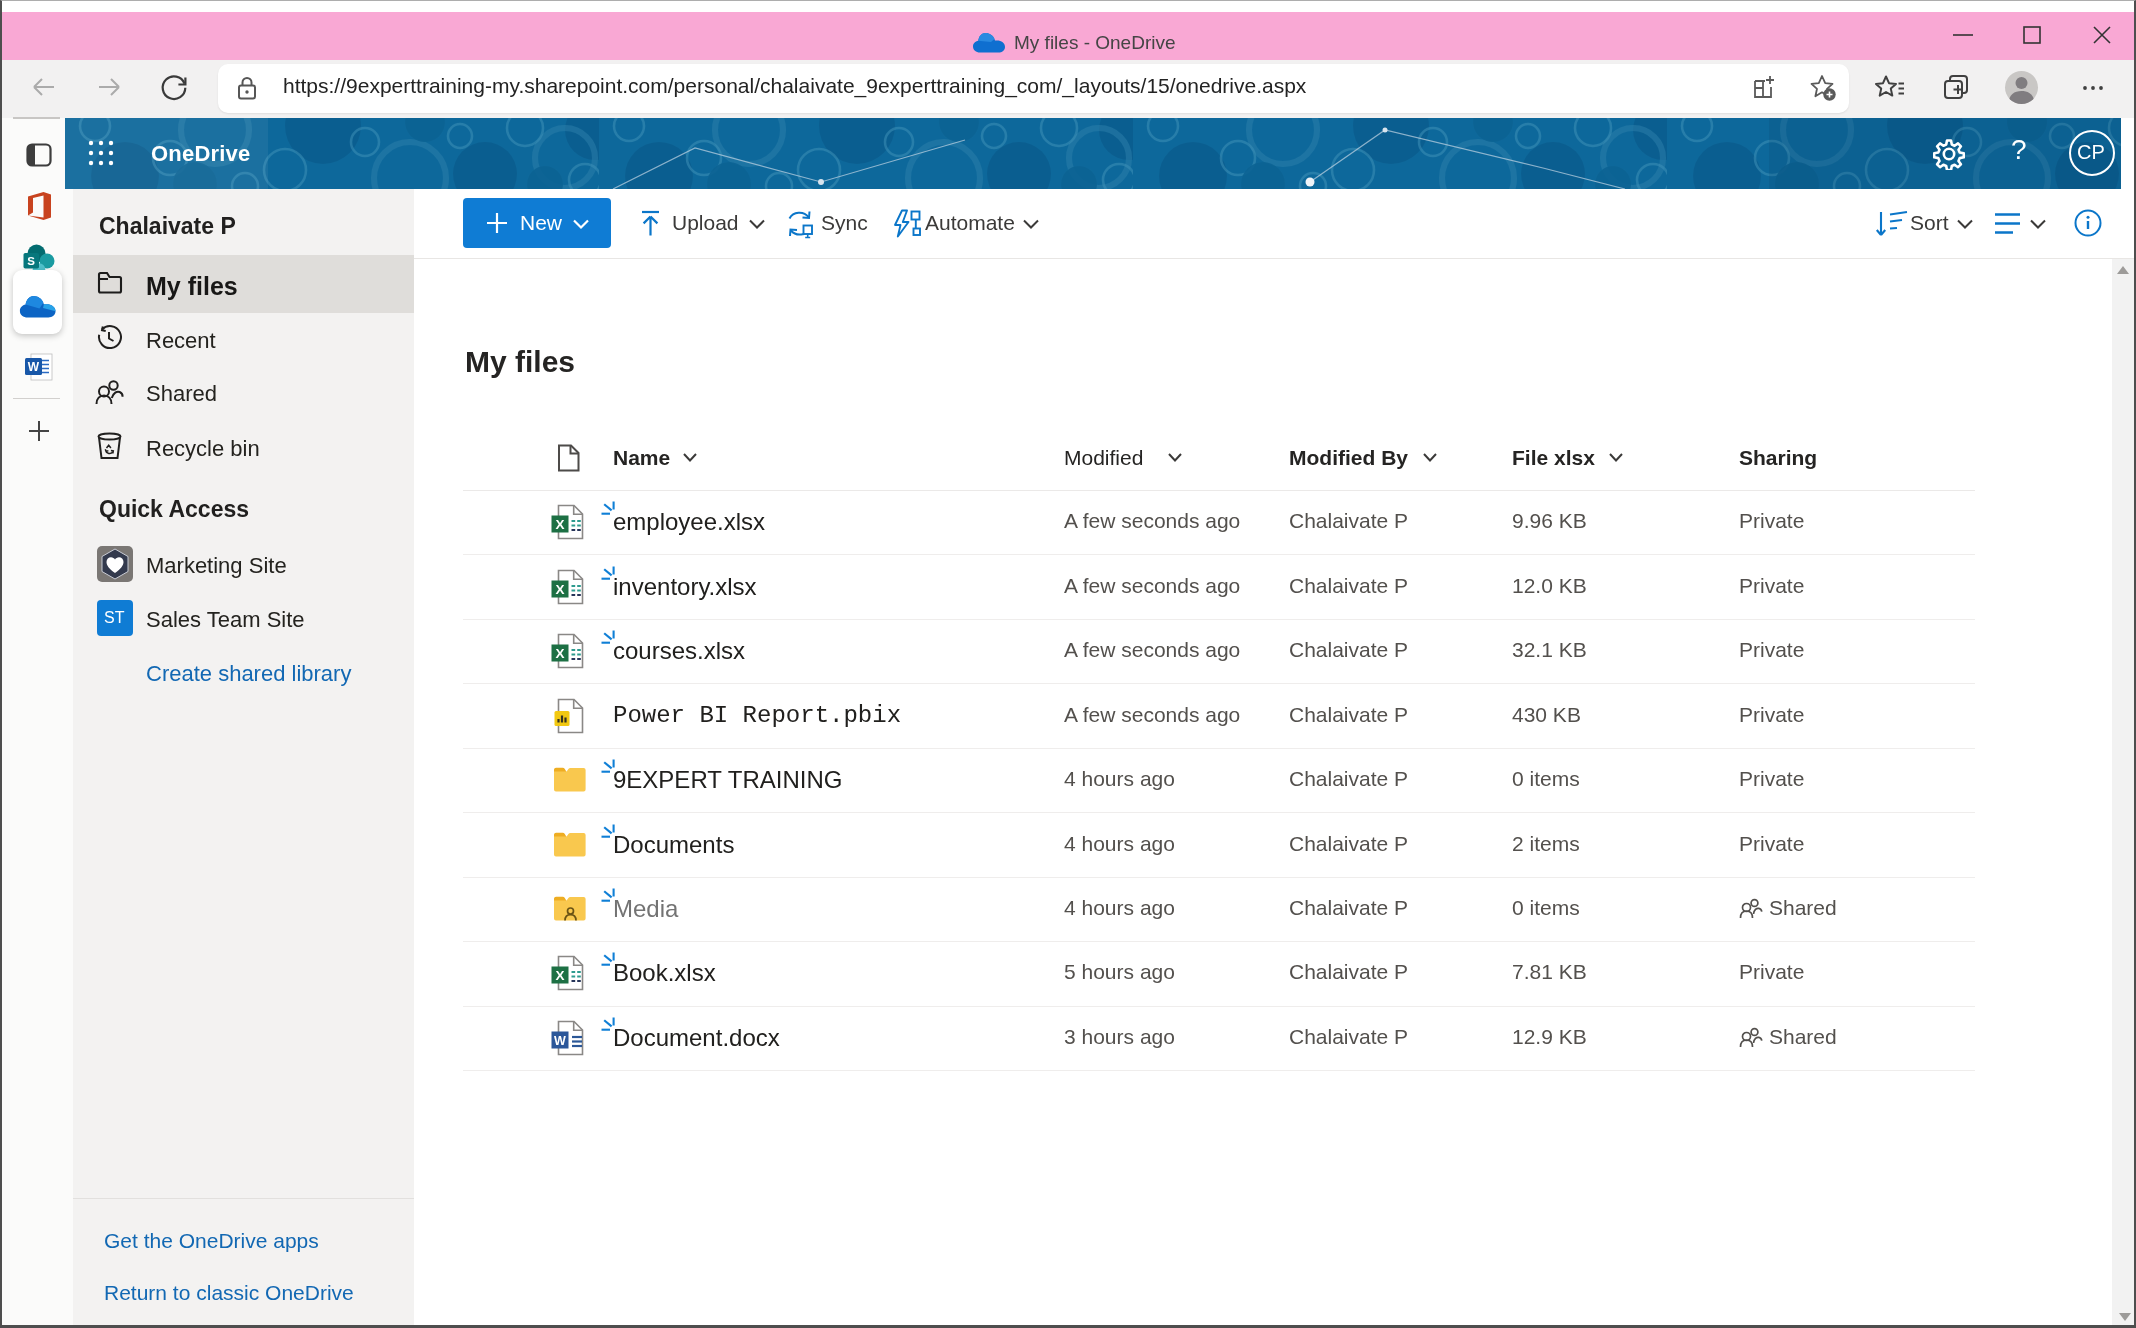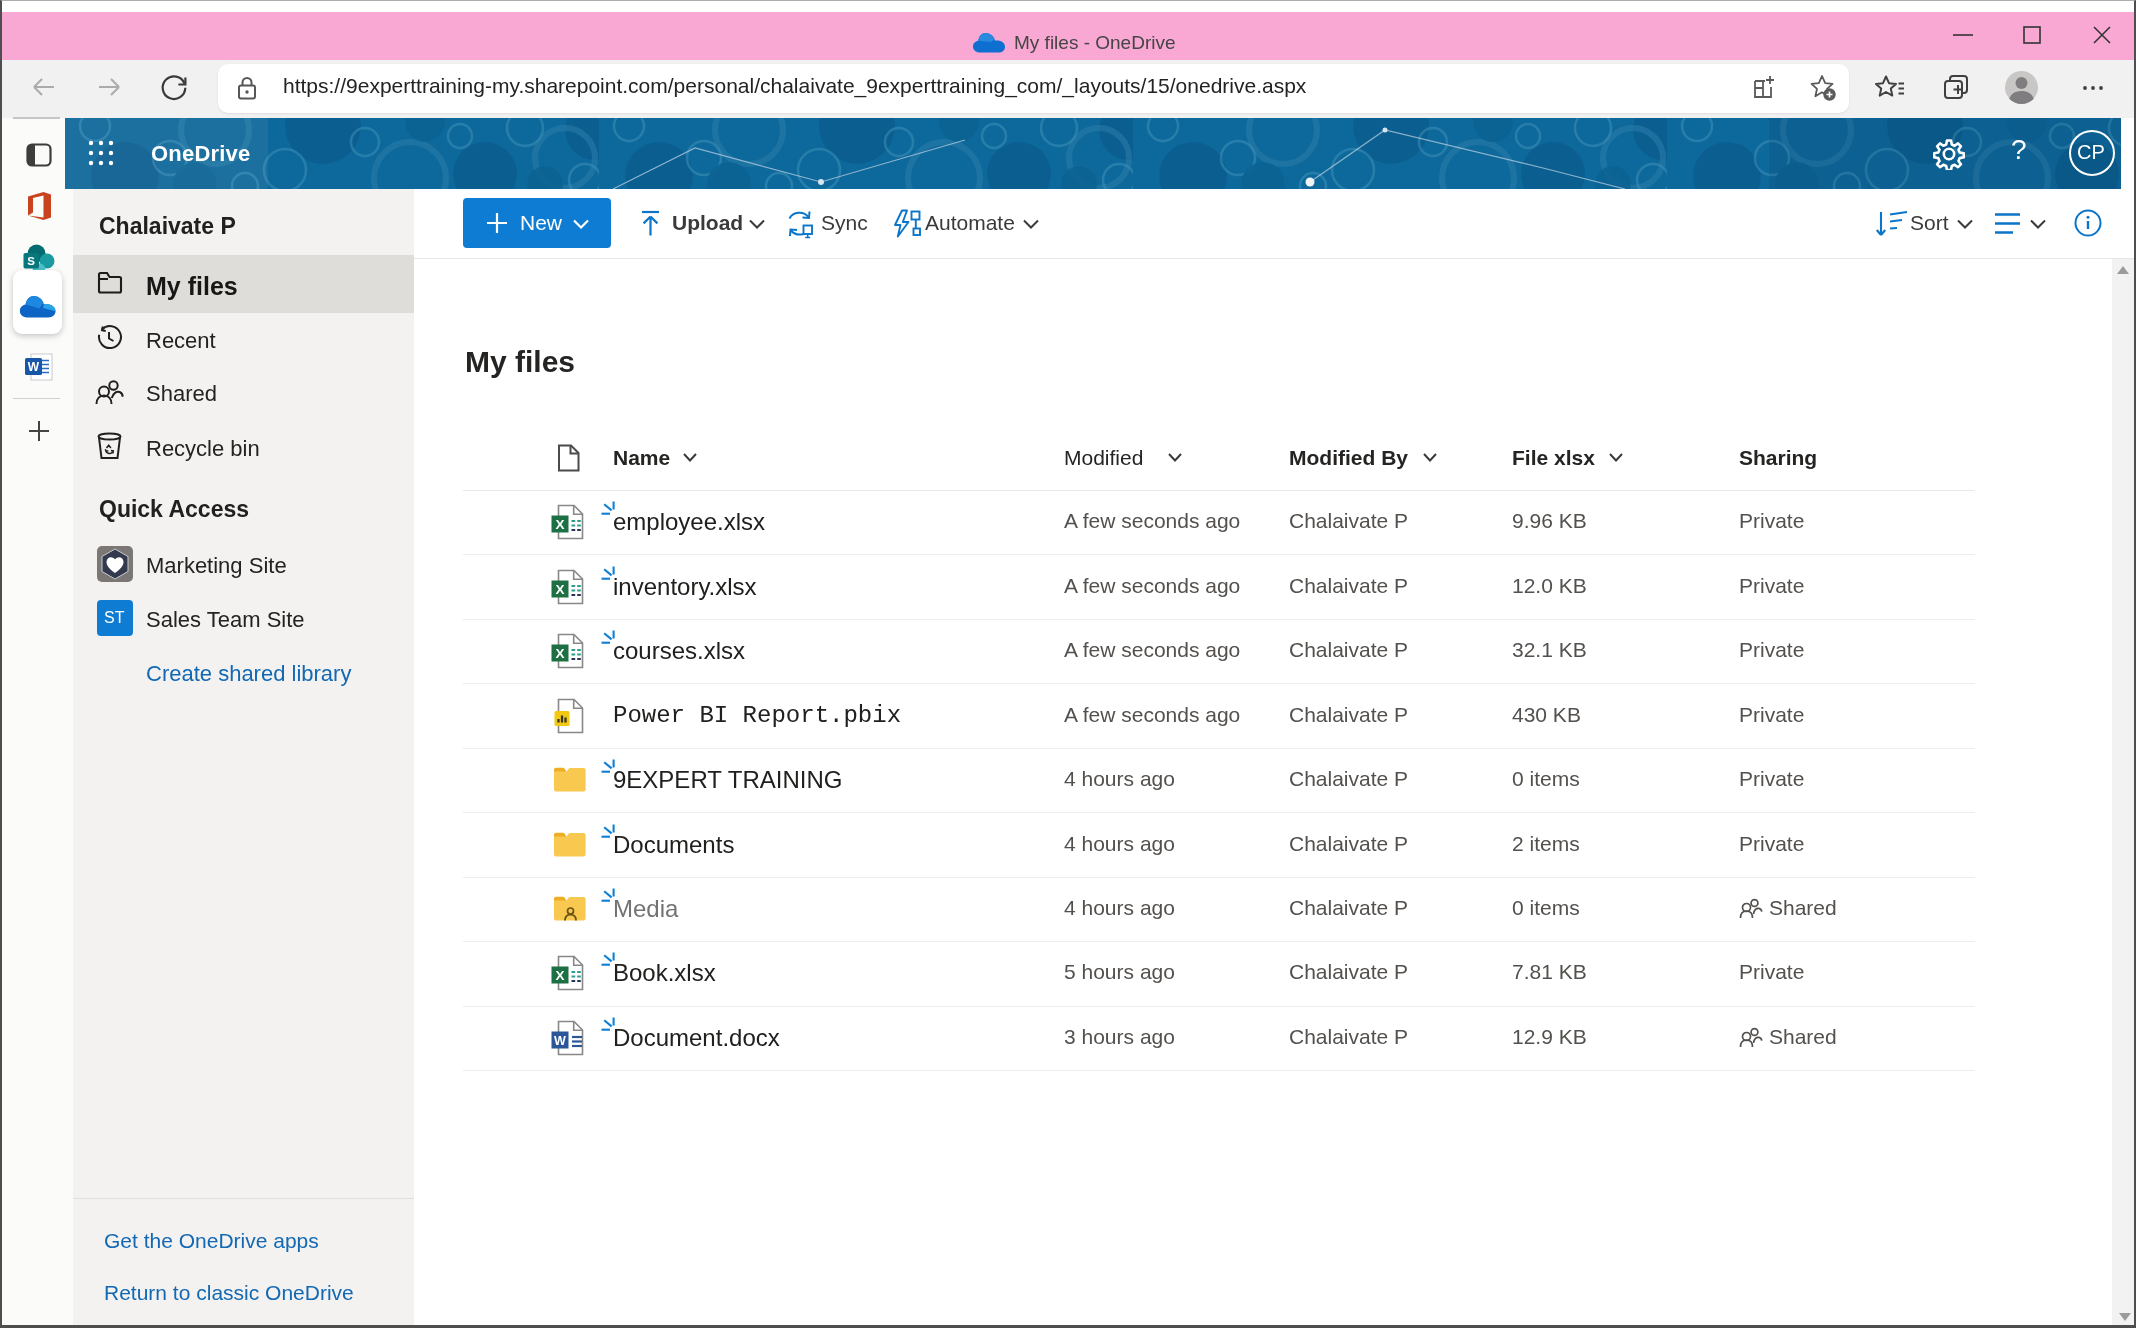--- a/index.html
+++ b/index.html
@@ -233,21 +233,21 @@
       <path d="M12 2 L12 22 M2 12 L22 12" stroke="#fff" stroke-width="2.2"></path>
     </svg>
 <div class="t" style="left:106px;top:22px;font-size:21px;color:#fff;">New</div>
 <svg class="abs" style="left:158px;top:29px" width="18" height="12" viewBox="0 0 18 12">
       <path d="M2 2.5 L9 9.5 L16 2.5" fill="none" stroke="#fff" stroke-width="2.2"></path>
     </svg>
 <svg class="abs" style="left:224px;top:21px" width="25" height="27" viewBox="0 0 25 27">
       <path d="M4 2 L21 2" stroke="#0b76c9" stroke-width="2.2"></path>
       <path d="M12.5 6.5 L12.5 25.5 M12.5 6.5 L5.6 13.4 M12.5 6.5 L19.4 13.4" fill="none" stroke="#0b76c9" stroke-width="2.2"></path>
     </svg>
-<div class="t" style="left:258px;top:22px;font-size:21px;color:#3b3a39;font-weight:bold;">Upload</div>
+<div class="t" style="left:258px;top:22px;font-size:21px;color:#3b3a39;">Upload</div>
 <svg class="abs" style="left:334px;top:29px" width="18" height="12" viewBox="0 0 18 12">
       <path d="M2 2.5 L9 9.5 L16 2.5" fill="none" stroke="#3b3a39" stroke-width="2.0"></path>
     </svg>
 <svg class="abs" style="left:370px;top:20px" width="32" height="31" viewBox="0 0 32 31">
       <path d="M5.5 9.5 A 11 10 0 0 1 24.5 8" fill="none" stroke="#0b76c9" stroke-width="2"></path>
       <path d="M25.5 2.5 L25 9 L18.5 8.5" fill="none" stroke="#0b76c9" stroke-width="2"></path>
       <path d="M26 19.5 A 11 10 0 0 1 7 21.5" fill="none" stroke="#0b76c9" stroke-width="2"></path>
       <path d="M6 27 L6.5 20.5 L13 21" fill="none" stroke="#0b76c9" stroke-width="2"></path>
       <rect x="19.5" y="16.5" width="8.5" height="8.5" fill="#fff" stroke="#0b76c9" stroke-width="1.9"></rect>
       <path d="M23.7 25 L23.7 28.5 M21.2 28.5 L26.2 28.5" stroke="#0b76c9" stroke-width="1.6"></path>

